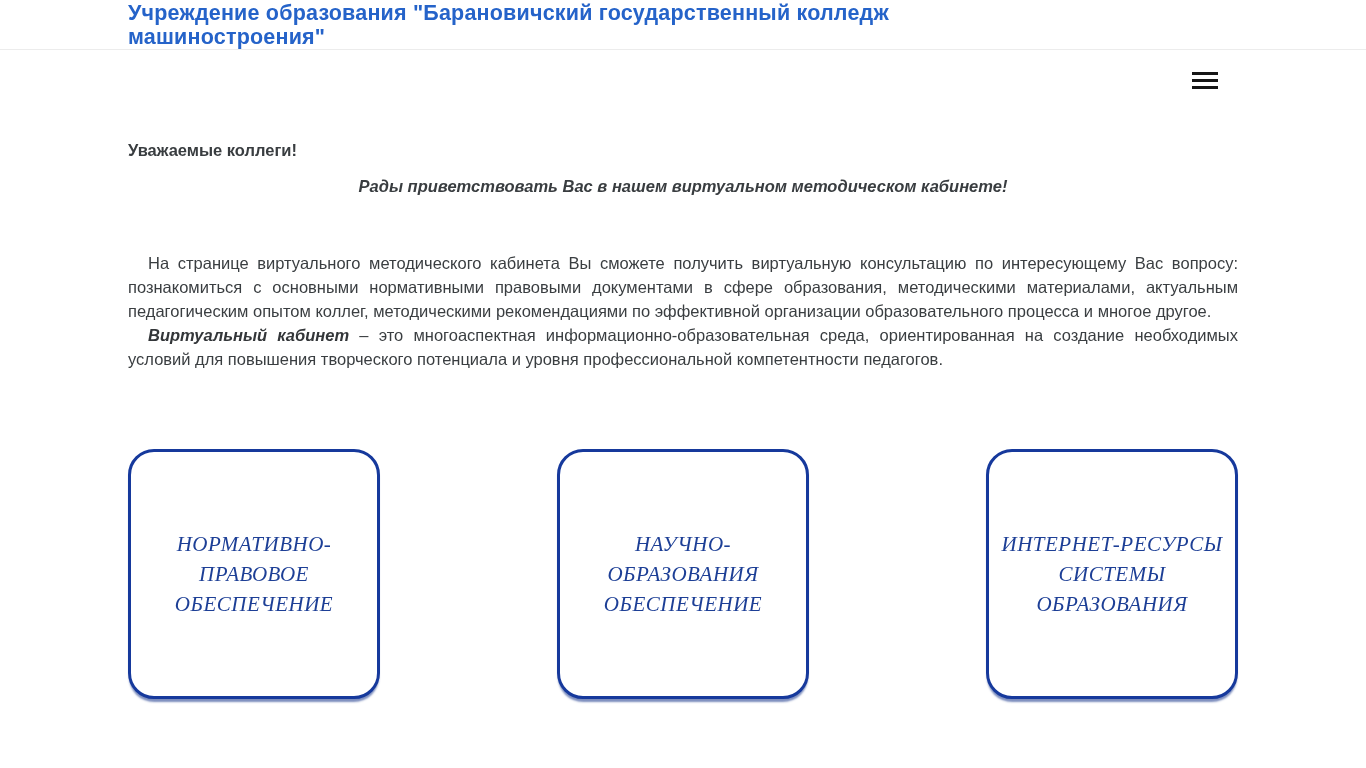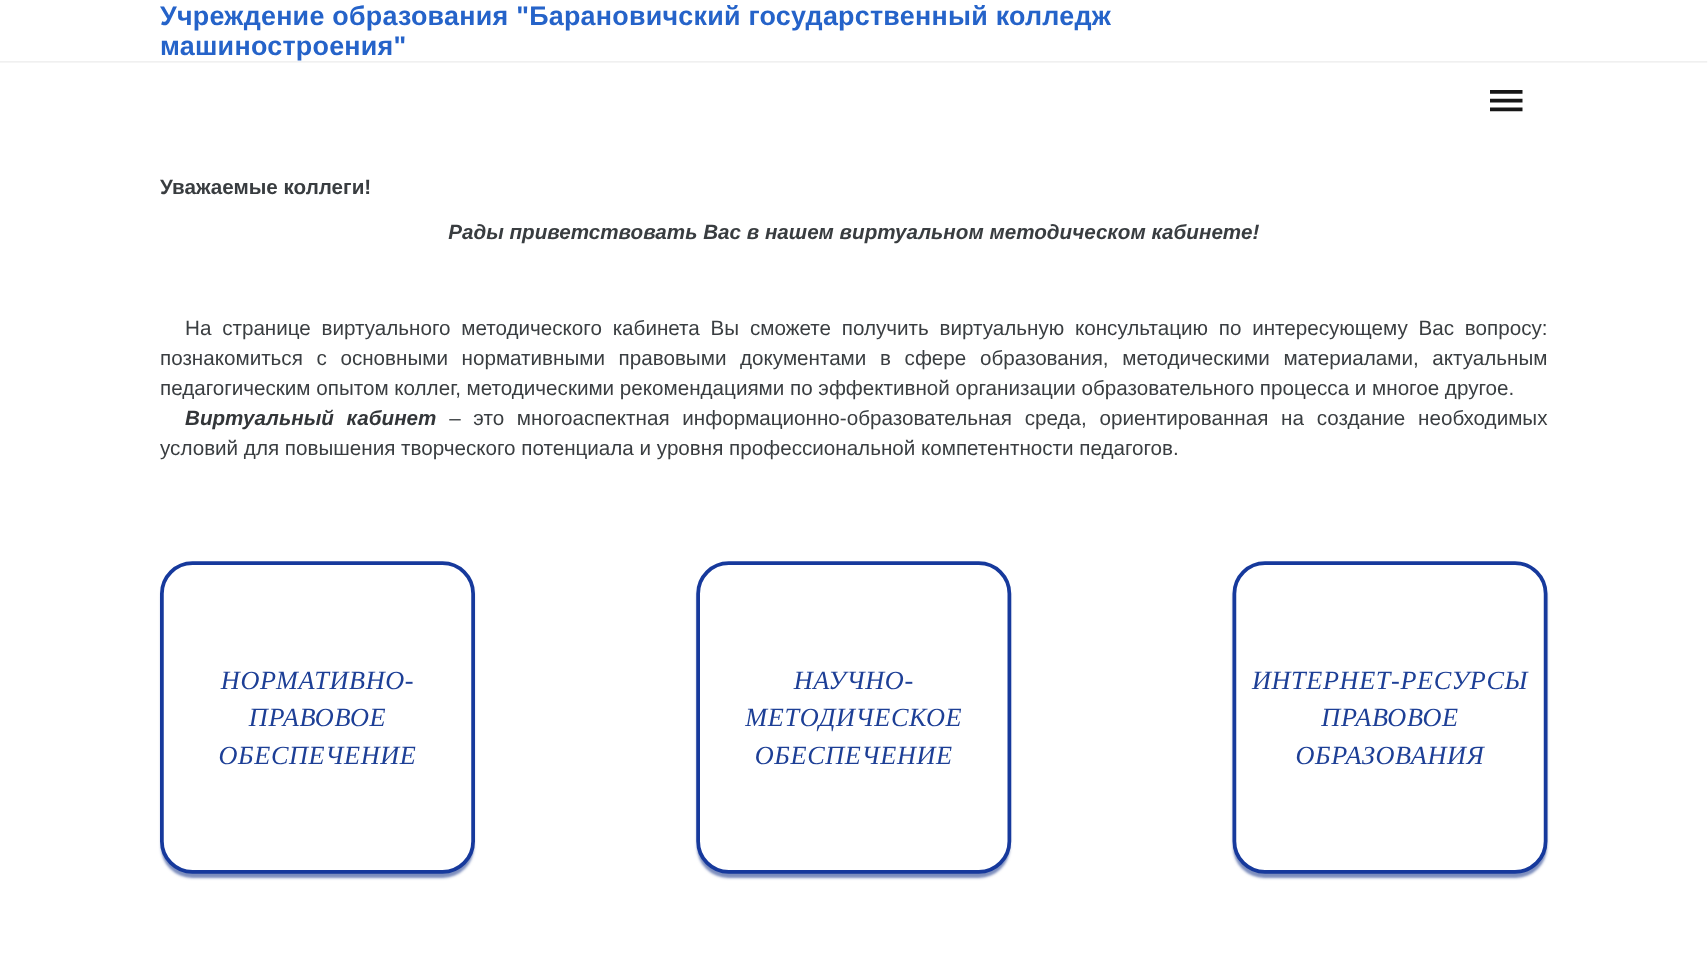--- a/index.html
+++ b/index.html
@@ -159,23 +159,23 @@
   </div>
 
   <div class="cards">
     <a class="card">
       <span class="card-label">НОРМАТИВНО-
 ПРАВОВОЕ
 ОБЕСПЕЧЕНИЕ</span>
     </a>
     <a class="card">
       <span class="card-label">НАУЧНО-
-МЕТОДИЧЕСКОЕ
+ОБРАЗОВАНИЯ
 ОБЕСПЕЧЕНИЕ</span>
     </a>
     <a class="card">
       <span class="card-label">ИНТЕРНЕТ-РЕСУРСЫ
-ПРАВОВОЕ
+СИСТЕМЫ
 ОБРАЗОВАНИЯ</span>
     </a>
   </div>
 
 </main>
 
 </body></html>

